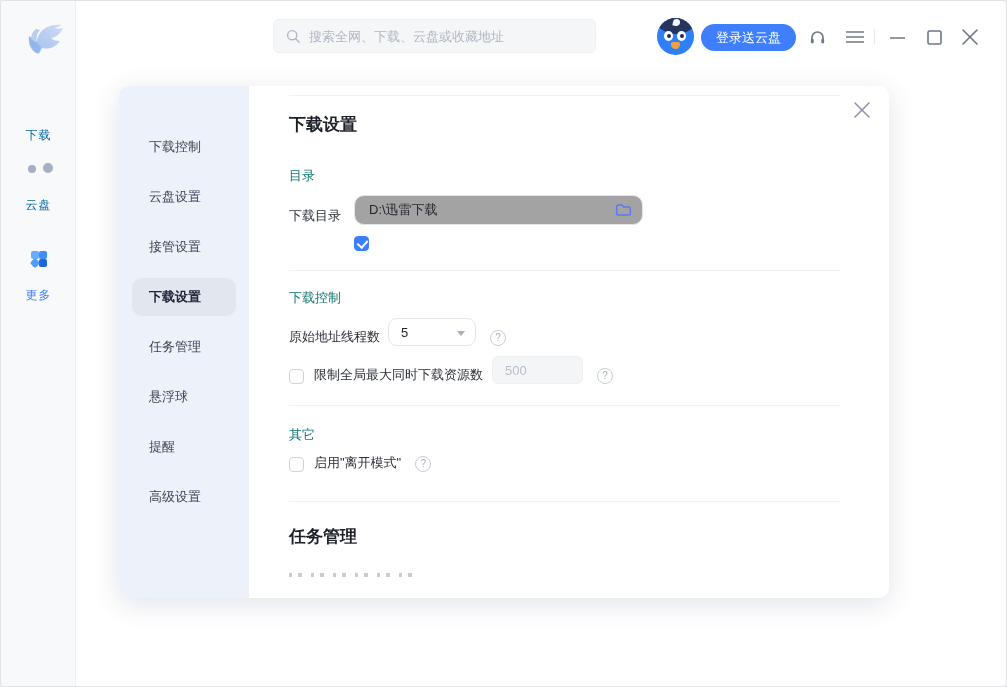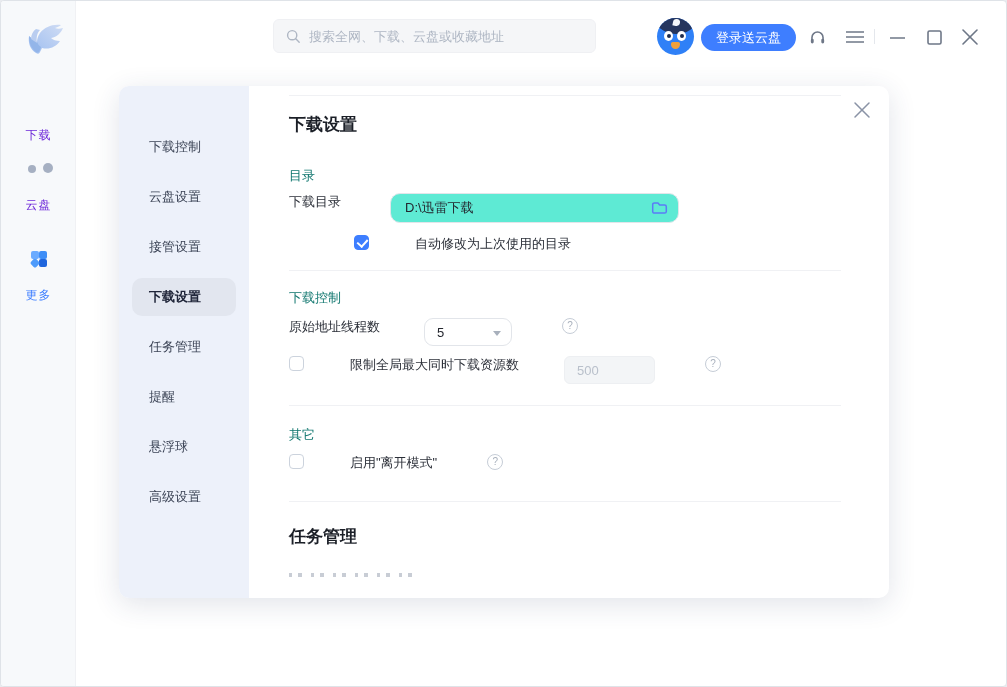--- a/index.html
+++ b/index.html
@@ -9,21 +9,21 @@
     border:1px solid #dfe3e8; border-radius:4px; overflow:hidden; margin:0 auto;
   }
   
   .app-sidebar {
     position:absolute; left:0; top:0; width:75px; height:100%;
     background:#f7f9fb; border-right:1px solid #f0f1f4;
   }
   .logo { position:absolute; left:15px; top:10px; width:50px; height:52px; }
   .side-item { position:absolute; left:0; width:75px; text-align:center; cursor:pointer; }
   .side-item .s-icon { display:inline-block; width:20px; height:20px; }
-  .side-item .s-label { display:block; margin-top:4px; font-size:12px; color:#6d28d9; letter-spacing:1px; }
+  .side-item .s-label { display:block; margin-top:4px; font-size:12px; color:#0369a1; letter-spacing:1px; }
   .side-item.active .s-label { color:#3d7eff; }
   
   .dl-circle { width:19px; height:19px; border-radius:50%; background:#a6b0c2; position:relative; margin:0 auto; }
   .dl-circle::before { content:""; position:absolute; left:8.5px; top:4px; width:2px; height:7px; background:#f7f9fb; }
   .dl-circle::after { content:""; position:absolute; left:5px; top:9px; border-left:4.5px solid transparent; border-right:4.5px solid transparent; border-top:5px solid #f7f9fb; }
   
   .cloud { position:relative; width:22px; height:13px; margin:4px auto 0; background:#a6b0c2; border-radius:7px; }
   .cloud::before { content:""; position:absolute; left:4px; top:-6px; width:10px; height:10px; border-radius:50%; background:#a6b0c2; }
   .cloud::after { content:""; position:absolute; right:3px; top:-4px; width:8px; height:8px; border-radius:50%; background:#a6b0c2; }
   
@@ -66,26 +66,26 @@
   .nav-item {
     width:104px; height:38px; line-height:38px; margin:0 13px 12px;
     padding-left:17px; font-size:13px; color:#3c4456; border-radius:10px; cursor:pointer;
   }
   .nav-item.active { background:#e2e6ef; color:#20263a; font-weight:bold; }
   .modal-content { flex:1; position:relative; padding:0 48px 0 40px; }
   .modal-close { position:absolute; top:15px; right:18px; width:18px; height:18px; cursor:pointer; color:#8a93a6; }
   .divider { height:1px; background:#f0f1f4; }
   .c-title { font-size:17px; font-weight:bold; color:#1b1f27; line-height:24px; }
   .sec-head { font-size:13px; color:#0f766e; line-height:18px; }
-  .row { display:flex; align-items:flex-start;gap:36px; }
+  .row { display:flex; align-items:flex-end; }
   .lab { font-size:13px; color:#2b2f38; }
   .dir-input-wrap { position:relative; margin-left:13px; }
   .dir-input {
     width:289px; height:30px; border:1px solid #e2e5ea; border-radius:10px;
-    padding:0 34px 0 14px; font-size:13px; color:#23262e; outline:none; font-family:inherit; background:#5eead4;
+    padding:0 34px 0 14px; font-size:13px; color:#23262e; outline:none; font-family:inherit; background:#a3a3a3;
   }
   .folder-btn { position:absolute; right:11px; top:7px; width:17px; height:16px; cursor:pointer; }
   .checkbox { width:15px; height:15px; border-radius:4px; flex:0 0 auto; cursor:pointer; position:relative; }
   .checkbox.unchecked { background:#fff; border:1.5px solid #ccd3dd; }
   .checkbox.checked { background:#3d7eff; border:1.5px solid #3d7eff; }
   .checkbox.checked::after {
     content:""; position:absolute; left:3.5px; top:1px; width:5px; height:8px;
     border:solid #fff; border-width:0 2px 2px 0; transform:rotate(42deg);
   }
   .cb-label { margin-left:10px; font-size:13px; color:#2b2f38; }
@@ -202,22 +202,22 @@
   </div>
 
   <div class="modal">
 
     <div class="modal-nav">
       <div class="nav-item">下载控制</div>
       <div class="nav-item">云盘设置</div>
       <div class="nav-item">接管设置</div>
       <div class="nav-item active">下载设置</div>
       <div class="nav-item">任务管理</div>
+      <div class="nav-item">悬浮球</div>
       <div class="nav-item">提醒</div>
-      <div class="nav-item">悬浮球</div>
       <div class="nav-item">高级设置</div>
     </div>
 
     <div class="modal-content">
       <div class="modal-close">
         <svg width="18" height="18" viewBox="0 0 18 18">
           <line x1="2" y1="2" x2="16" y2="16" stroke="#8a93a6" stroke-width="1.5" stroke-linecap="round"></line>
           <line x1="16" y1="2" x2="2" y2="16" stroke="#8a93a6" stroke-width="1.5" stroke-linecap="round"></line>
         </svg>
       </div>
@@ -233,21 +233,20 @@
           <input class="dir-input" type="text" value="D:\迅雷下载" style="">
           <div class="folder-btn">
             <svg width="17" height="16" viewBox="0 0 20 18" fill="none" stroke="#5b7bf6" stroke-width="1.8" stroke-linejoin="round">
               <path d="M2 5c0-1.1.9-2 2-2h4.2l2 2.4H16c1.1 0 2 .9 2 2V13c0 1.1-.9 2-2 2H4c-1.1 0-2-.9-2-2V5z"></path>
             </svg>
           </div>
         </div>
       </div>
       <div class="row" style="margin-top:10px; height:16px; margin-left:65px;">
         <span class="checkbox checked"></span>
-        <span class="cb-label">自动修改为上次使用的目录</span>
       </div>
 
       <div class="divider" style="margin-top:19px;"></div>
 
       <div class="sec-head" style="margin-top:18px;">下载控制</div>
       <div class="row" style="margin-top:11px; height:28px;">
         <span class="lab">原始地址线程数</span>
         <div class="select">
           <span>5</span>
           <span class="chev"></span>

